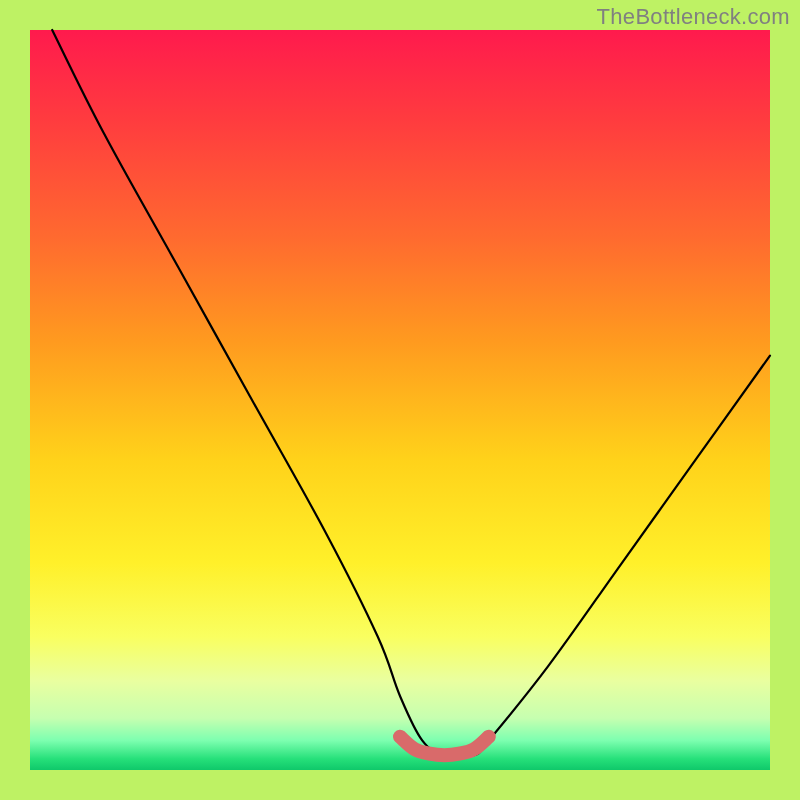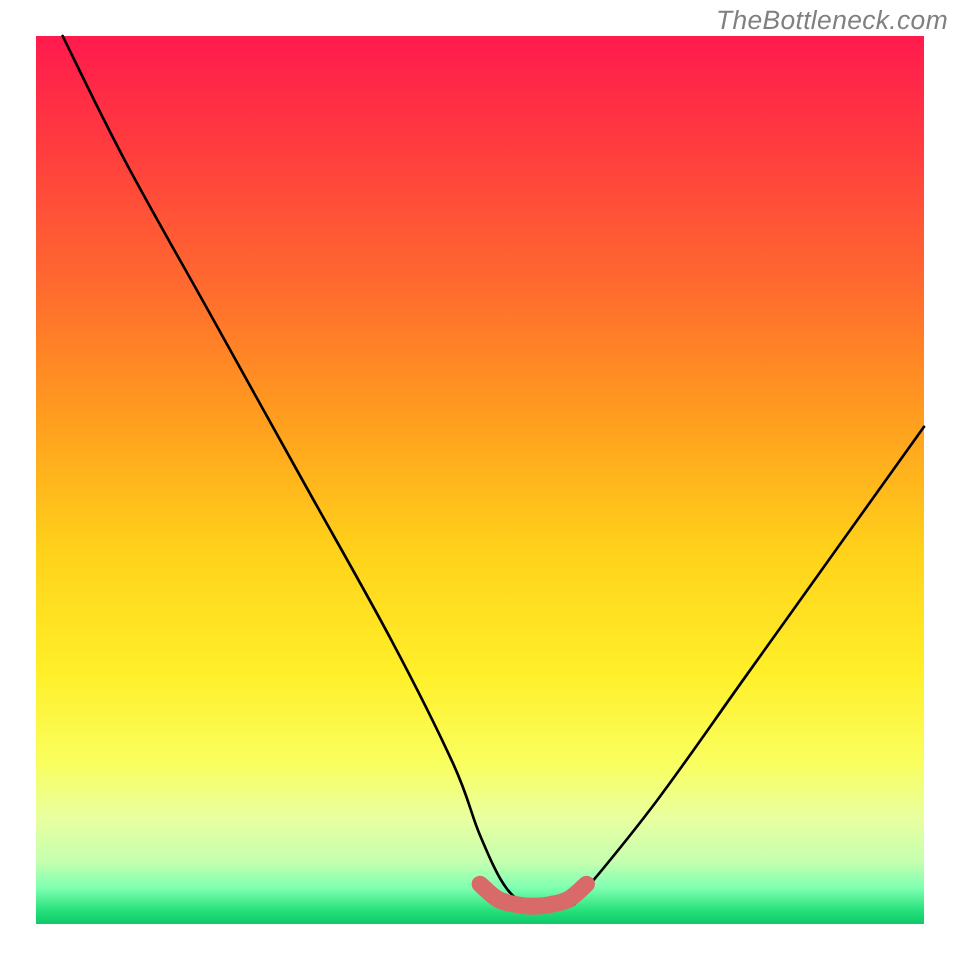--- a/index.html
+++ b/index.html
@@ -10,22 +10,21 @@
     background: #000;
     overflow: hidden;
     font-family: Arial, Helvetica, sans-serif;
   }
   .frame {
     position: absolute;
     left: 0;
     top: 0;
     width: 800px;
     height: 800px;
-    background: #ffffff;
-    font-style: italic;
+    background: #bef264;
   }
   .plot {
     position: absolute;
     left: 30px;
     top: 30px;
     width: 740px;
     height: 740px;
     background: linear-gradient(
       to bottom,
       #ff1a4d 0%,

